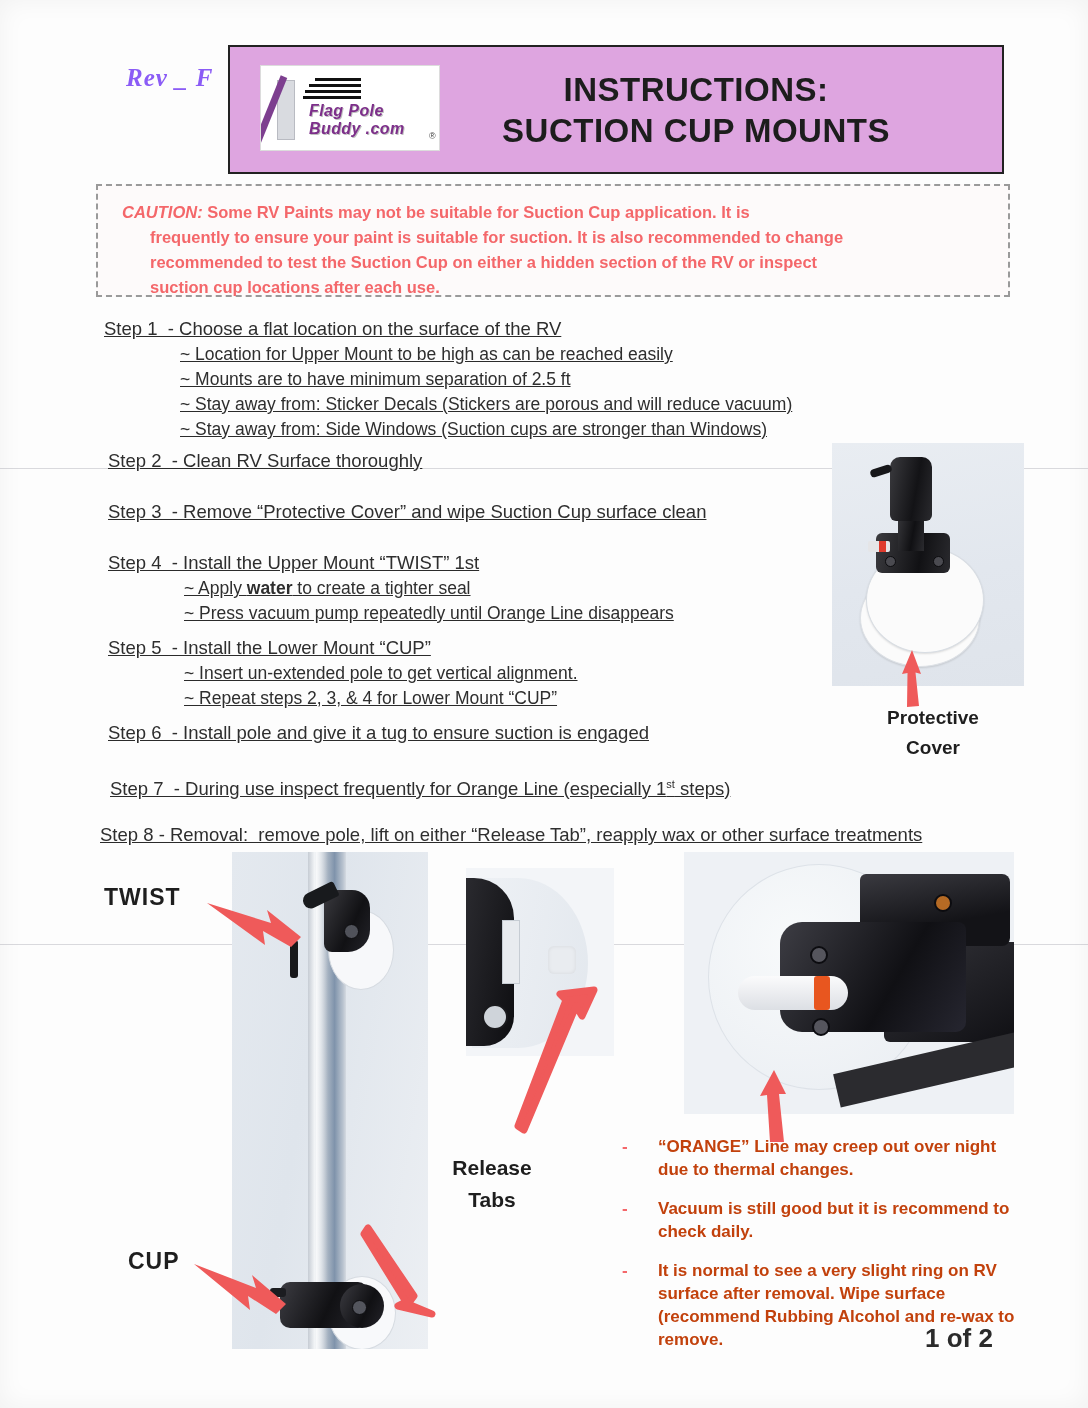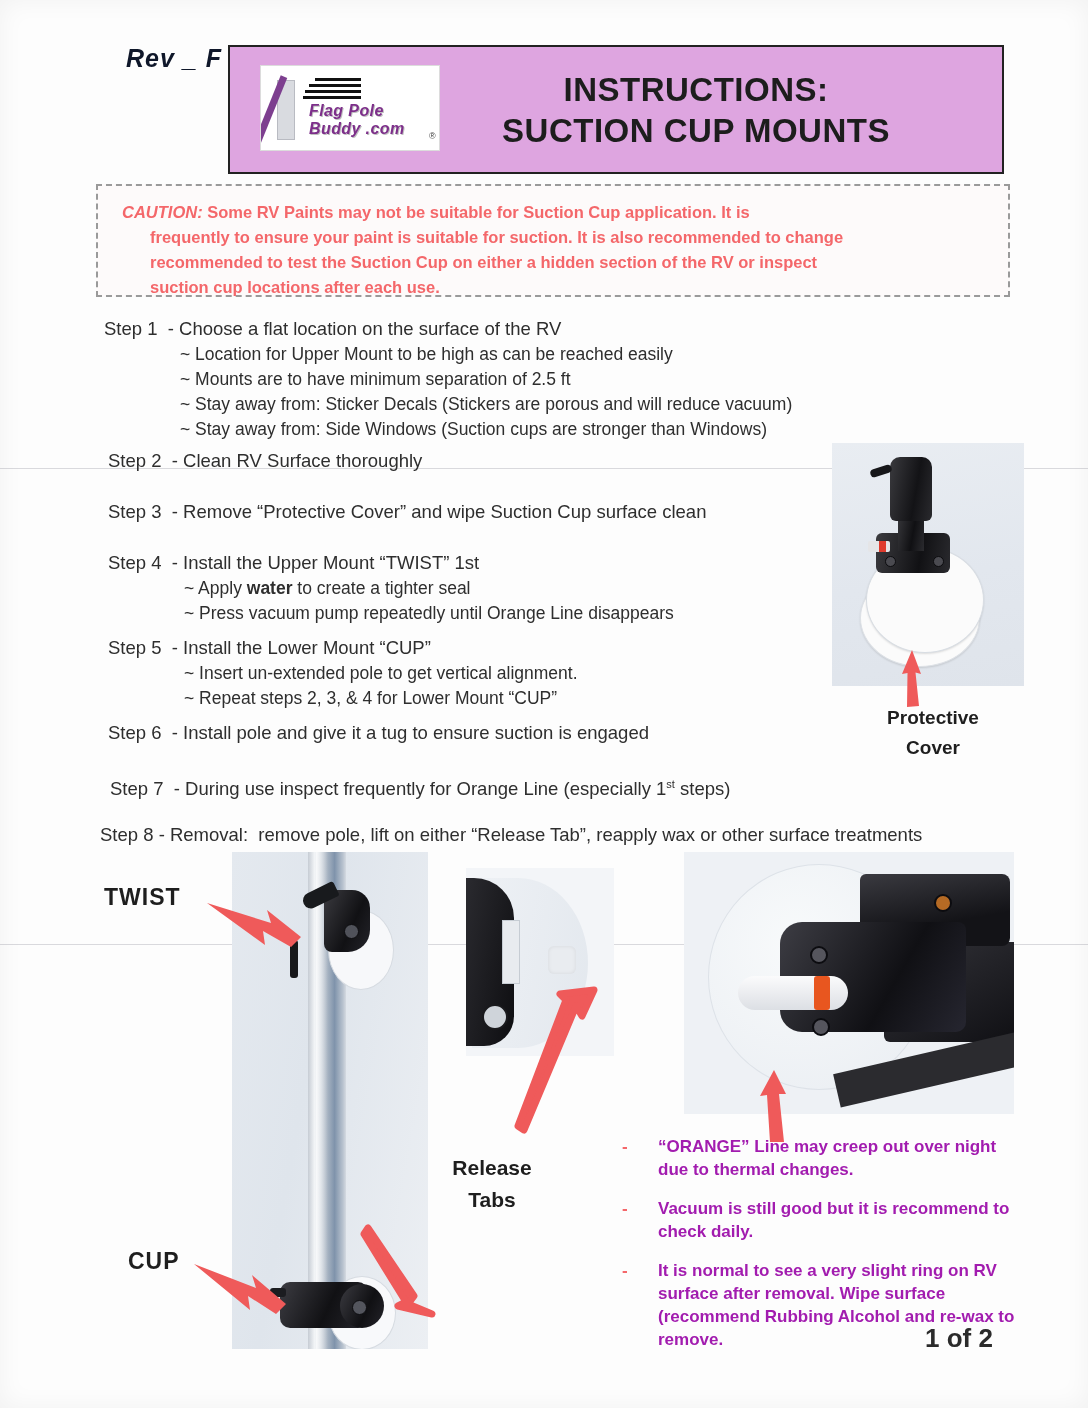--- a/index.html
+++ b/index.html
@@ -12,24 +12,24 @@
     color:#2b2b2b;
   }
   
   .scanfold{position:absolute;left:0;width:100%;height:1px;background:rgba(150,150,160,.35);}
   .scanfold.f1{top:468px;}
   .scanfold.f2{top:944px;}
   .page-edge{position:absolute;inset:0;box-shadow:inset 0 0 26px rgba(0,0,0,.05);pointer-events:none;}
 
   
   .rev{
-    position:absolute;left:126px;top:44px;
-    font-family:Liberation Sans, sans-serif;
+    position:absolute;left:126px;top:64px;
+    font-family:Liberation Serif, serif;
     font-style:italic;font-weight:bold;font-size:25px;
-    color:#0f172a;letter-spacing:1px;
+    color:#8b5cf6;letter-spacing:1px;
   }
   .banner{
     position:absolute;left:228px;top:45px;width:772px;height:125px;
     background:#dea5e0;border:2px solid #222;
     display:flex;align-items:center;
   }
   .logo-box{
     position:absolute;left:260px;top:65px;width:178px;height:84px;
     background:#fff;border:1px solid #dcdcdc;
     overflow:hidden;
@@ -71,21 +71,21 @@
     text-indent:0;
   }
   .caution-text .lead{
     font-style:italic;font-weight:bold;
   }
   .caution-line{display:block;padding-left:28px;}
   .caution-line.first{padding-left:0;}
 
   
   .steps{position:absolute;left:104px;top:316px;width:880px;}
-  .step{margin-bottom:18px;}
+  .step{margin-bottom:18px;text-decoration:underline;}
   .step-main{font-size:18.5px;line-height:26px;color:#2e2e2e;white-space:pre;}
   .step-sub{font-size:17.5px;line-height:25px;color:#2e2e2e;padding-left:76px;white-space:pre;}
   .step-sub b{font-weight:bold;}
   sup{font-size:11px;vertical-align:super;}
 
   .s1{position:absolute;left:0;top:0;}
   .s2{position:absolute;left:4px;top:132px;}
   .s3{position:absolute;left:4px;top:183px;}
   .s4{position:absolute;left:4px;top:234px;}
   .s5{position:absolute;left:4px;top:319px;}
@@ -157,21 +157,21 @@
   .label{position:absolute;font-weight:bold;color:#1e1e1e;}
   .lbl-twist{left:104px;top:884px;font-size:23px;letter-spacing:1px;}
   .lbl-cup{left:128px;top:1248px;font-size:23px;letter-spacing:1px;}
   .lbl-release{left:437px;top:1152px;font-size:21px;line-height:32px;text-align:center;width:110px;}
   .lbl-protect{left:868px;top:703px;font-size:19px;line-height:30px;text-align:center;width:130px;}
 
   
   .notes{position:absolute;left:622px;top:1135px;width:400px;}
   .note{display:flex;margin-bottom:16px;}
   .note-dash{width:36px;flex:0 0 36px;color:#f4676a;font-weight:bold;font-size:17px;line-height:23px;}
-  .note-body{color:#a21caf;font-weight:bold;font-size:17px;line-height:23px;}
+  .note-body{color:#c2410c;font-weight:bold;font-size:17px;line-height:23px;}
   .pagenum{position:absolute;left:925px;top:1323px;font-size:26px;font-weight:bold;color:#2b2b2b;}
 </style>
 </head>
 <body>
 
 <div class="page-edge"></div>
 <div class="scanfold f1"></div>
 <div class="scanfold f2"></div>
 
 <div class="rev">Rev _ F</div>

